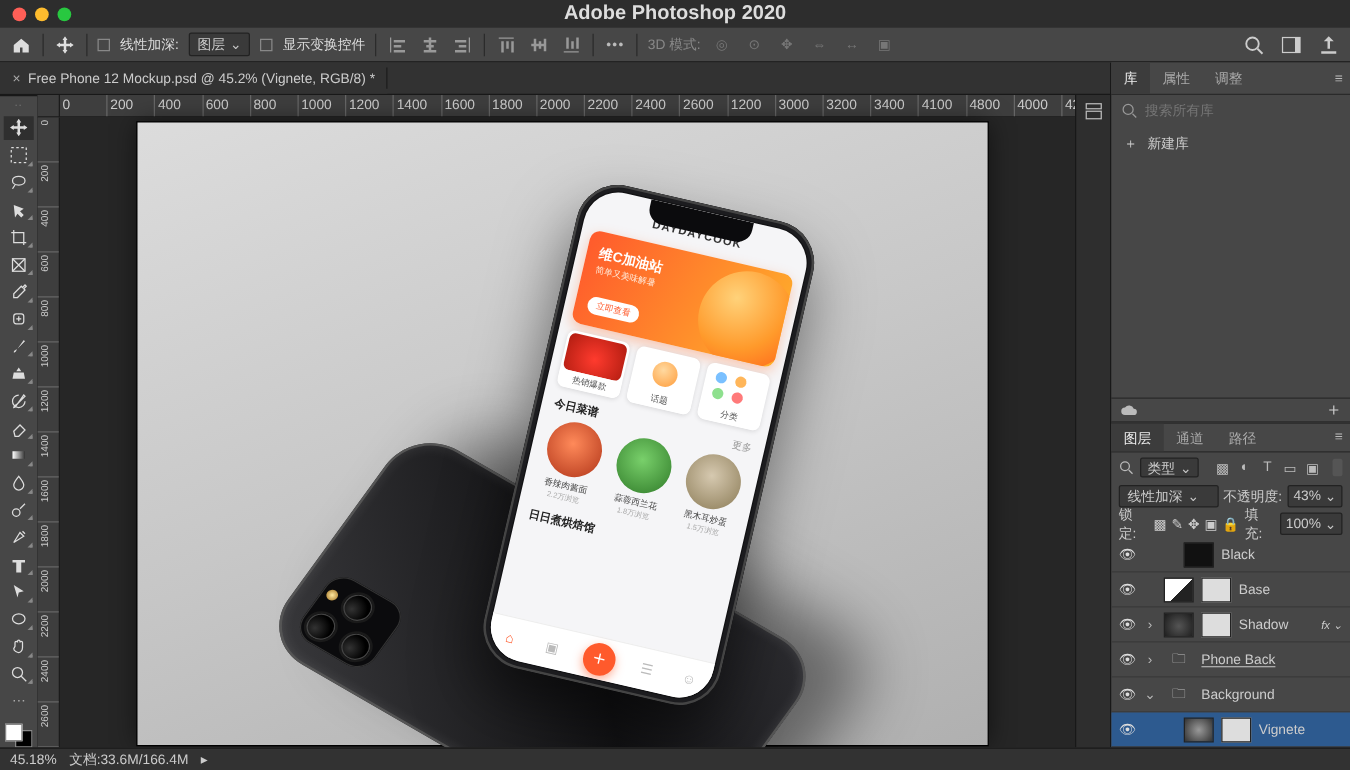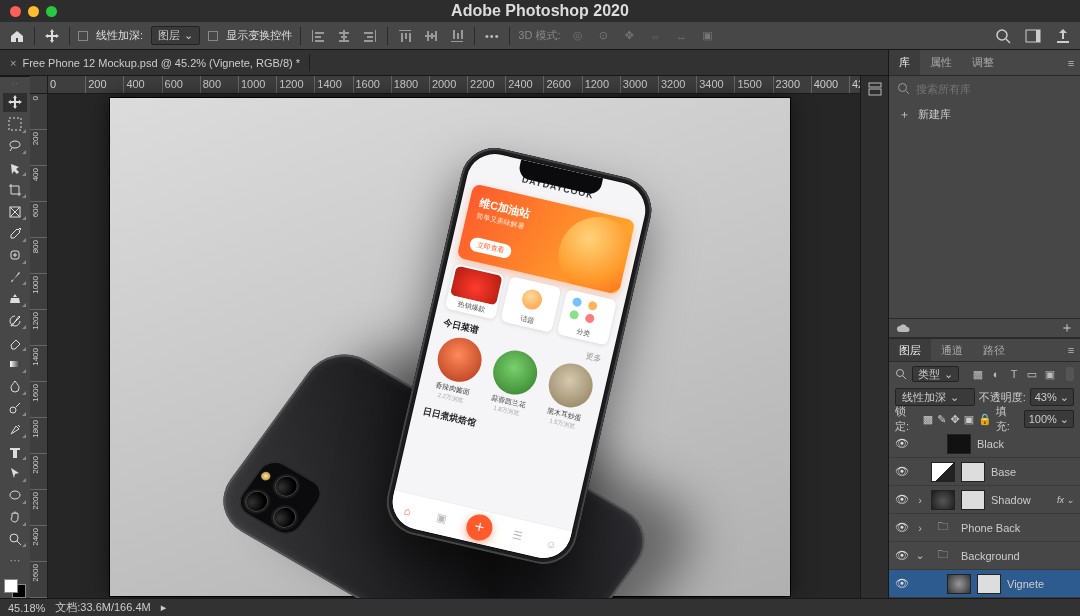--- a/index.html
+++ b/index.html
@@ -404,24 +404,24 @@
         <div class="rtick">
           <span>3000</span>
         </div>
         <div class="rtick">
           <span>3200</span>
         </div>
         <div class="rtick">
           <span>3400</span>
         </div>
         <div class="rtick">
-          <span>1500</span>
-        </div>
-        <div class="rtick">
-          <span>2300</span>
+          <span>4100</span>
+        </div>
+        <div class="rtick">
+          <span>4800</span>
         </div>
         <div class="rtick">
           <span>4000</span>
         </div>
         <div class="rtick">
           <span>4200</span>
         </div>
       </div>
     <div class="ruler-v" id="rulerV">
         <div class="rtick">

